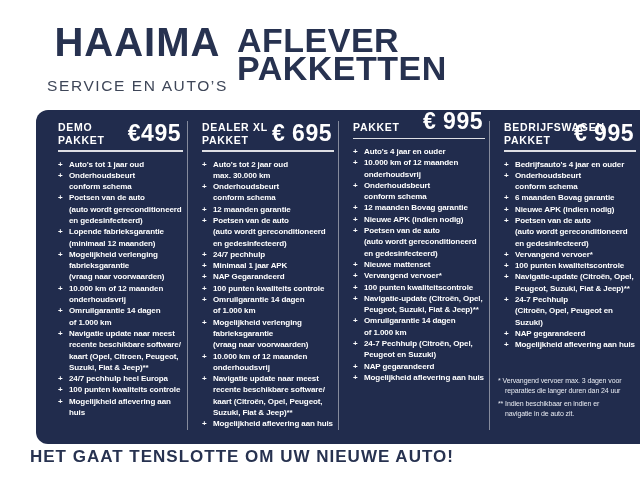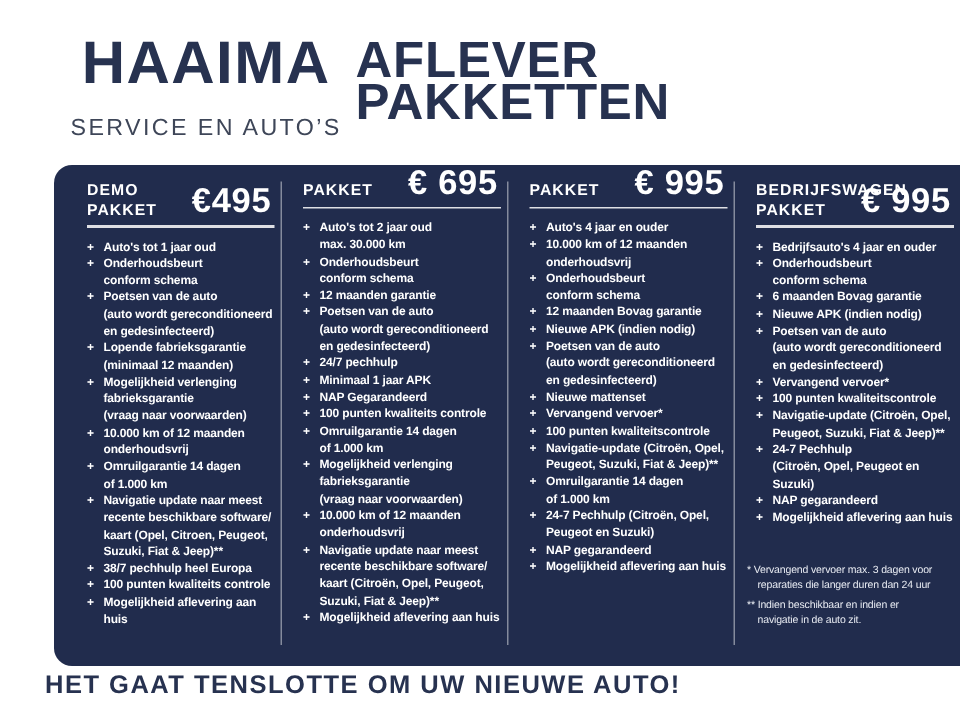--- a/index.html
+++ b/index.html
@@ -106,29 +106,30 @@
 fabrieksgarantie
 (vraag naar voorwaarden)</span></li>
             <li><span class="plus">+</span><span class="itxt">10.000 km of 12 maanden
 onderhoudsvrij</span></li>
             <li><span class="plus">+</span><span class="itxt">Omruilgarantie 14 dagen
 of 1.000 km</span></li>
             <li><span class="plus">+</span><span class="itxt">Navigatie update naar meest
 recente beschikbare software/
 kaart (Opel, Citroen, Peugeot,
 Suzuki, Fiat &amp; Jeep)**</span></li>
-            <li><span class="plus">+</span><span class="itxt">38/7 pechhulp heel Europa</span></li>
+            <li><span class="plus">+</span><span class="itxt">24/7 pechhulp heel Europa</span></li>
             <li><span class="plus">+</span><span class="itxt">100 punten kwaliteits controle</span></li>
             <li><span class="plus">+</span><span class="itxt">Mogelijkheid aflevering aan huis</span></li>
           </ul>
   </div>
 
   <div class="col">
     <div class="colhead">
       <div class="pname">
+        <div>DEALER XL</div>
         <div>PAKKET</div>
       </div>
       <div class="price">€ 695</div>
     </div>
     <div class="rule"></div>
     <ul class="items">
             <li><span class="plus">+</span><span class="itxt">Auto's tot 2 jaar oud
 max. 30.000 km</span></li>
             <li><span class="plus">+</span><span class="itxt">Onderhoudsbeurt
 conform schema</span></li>

